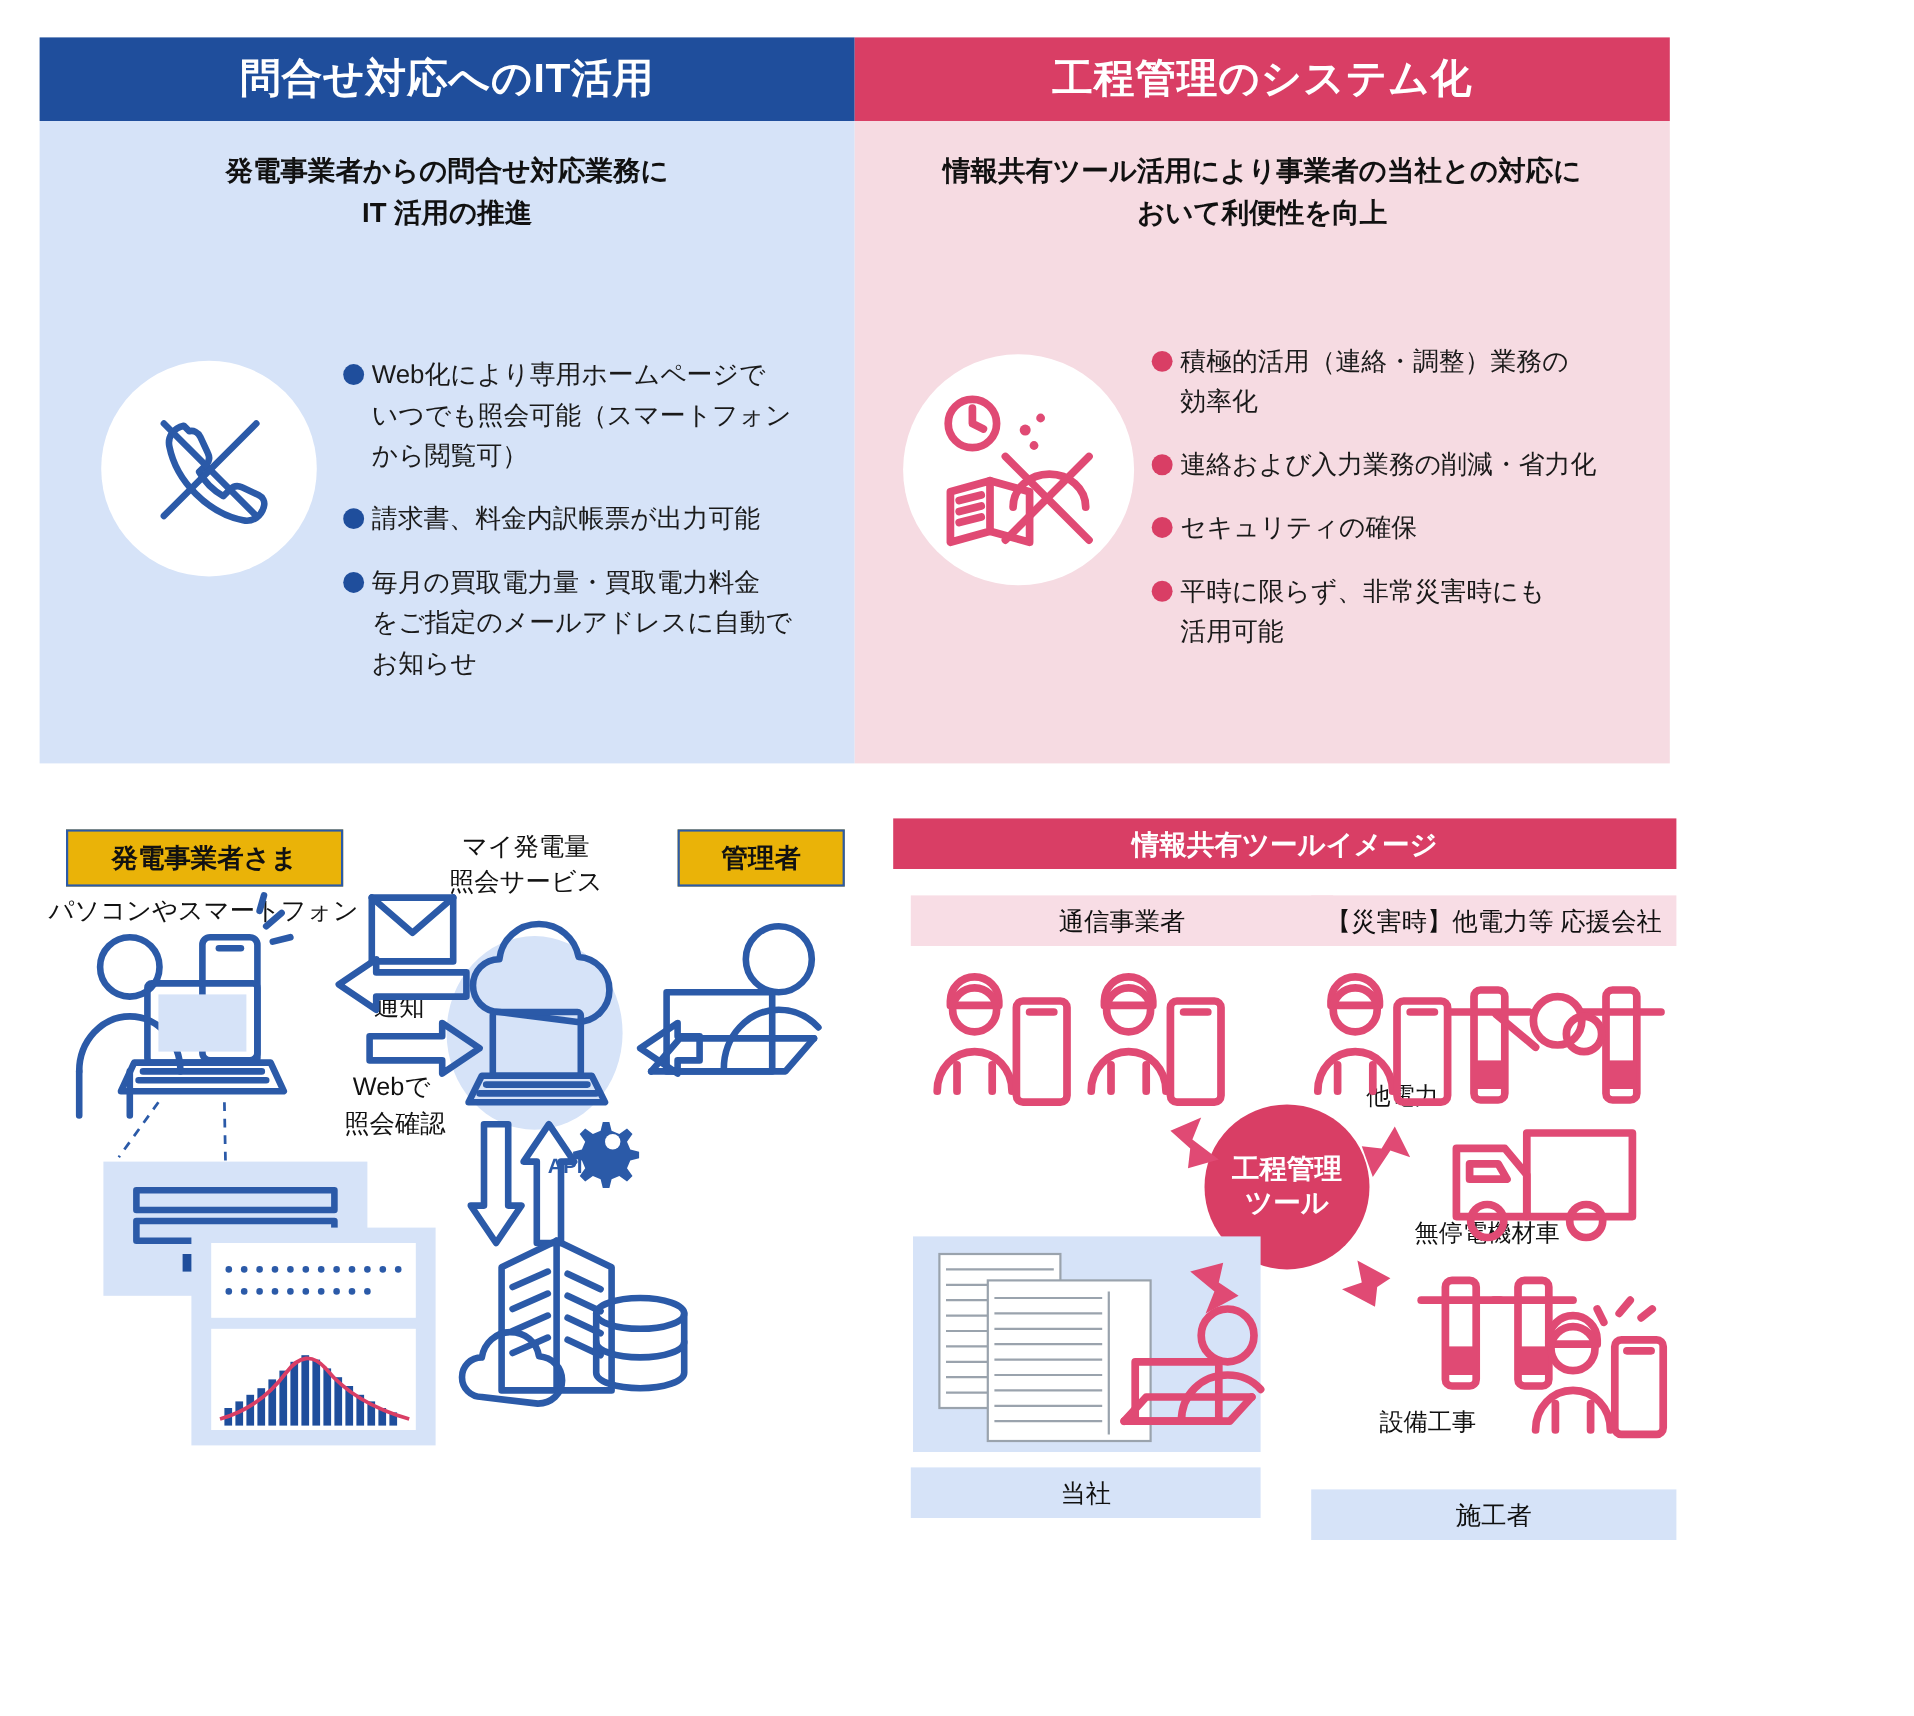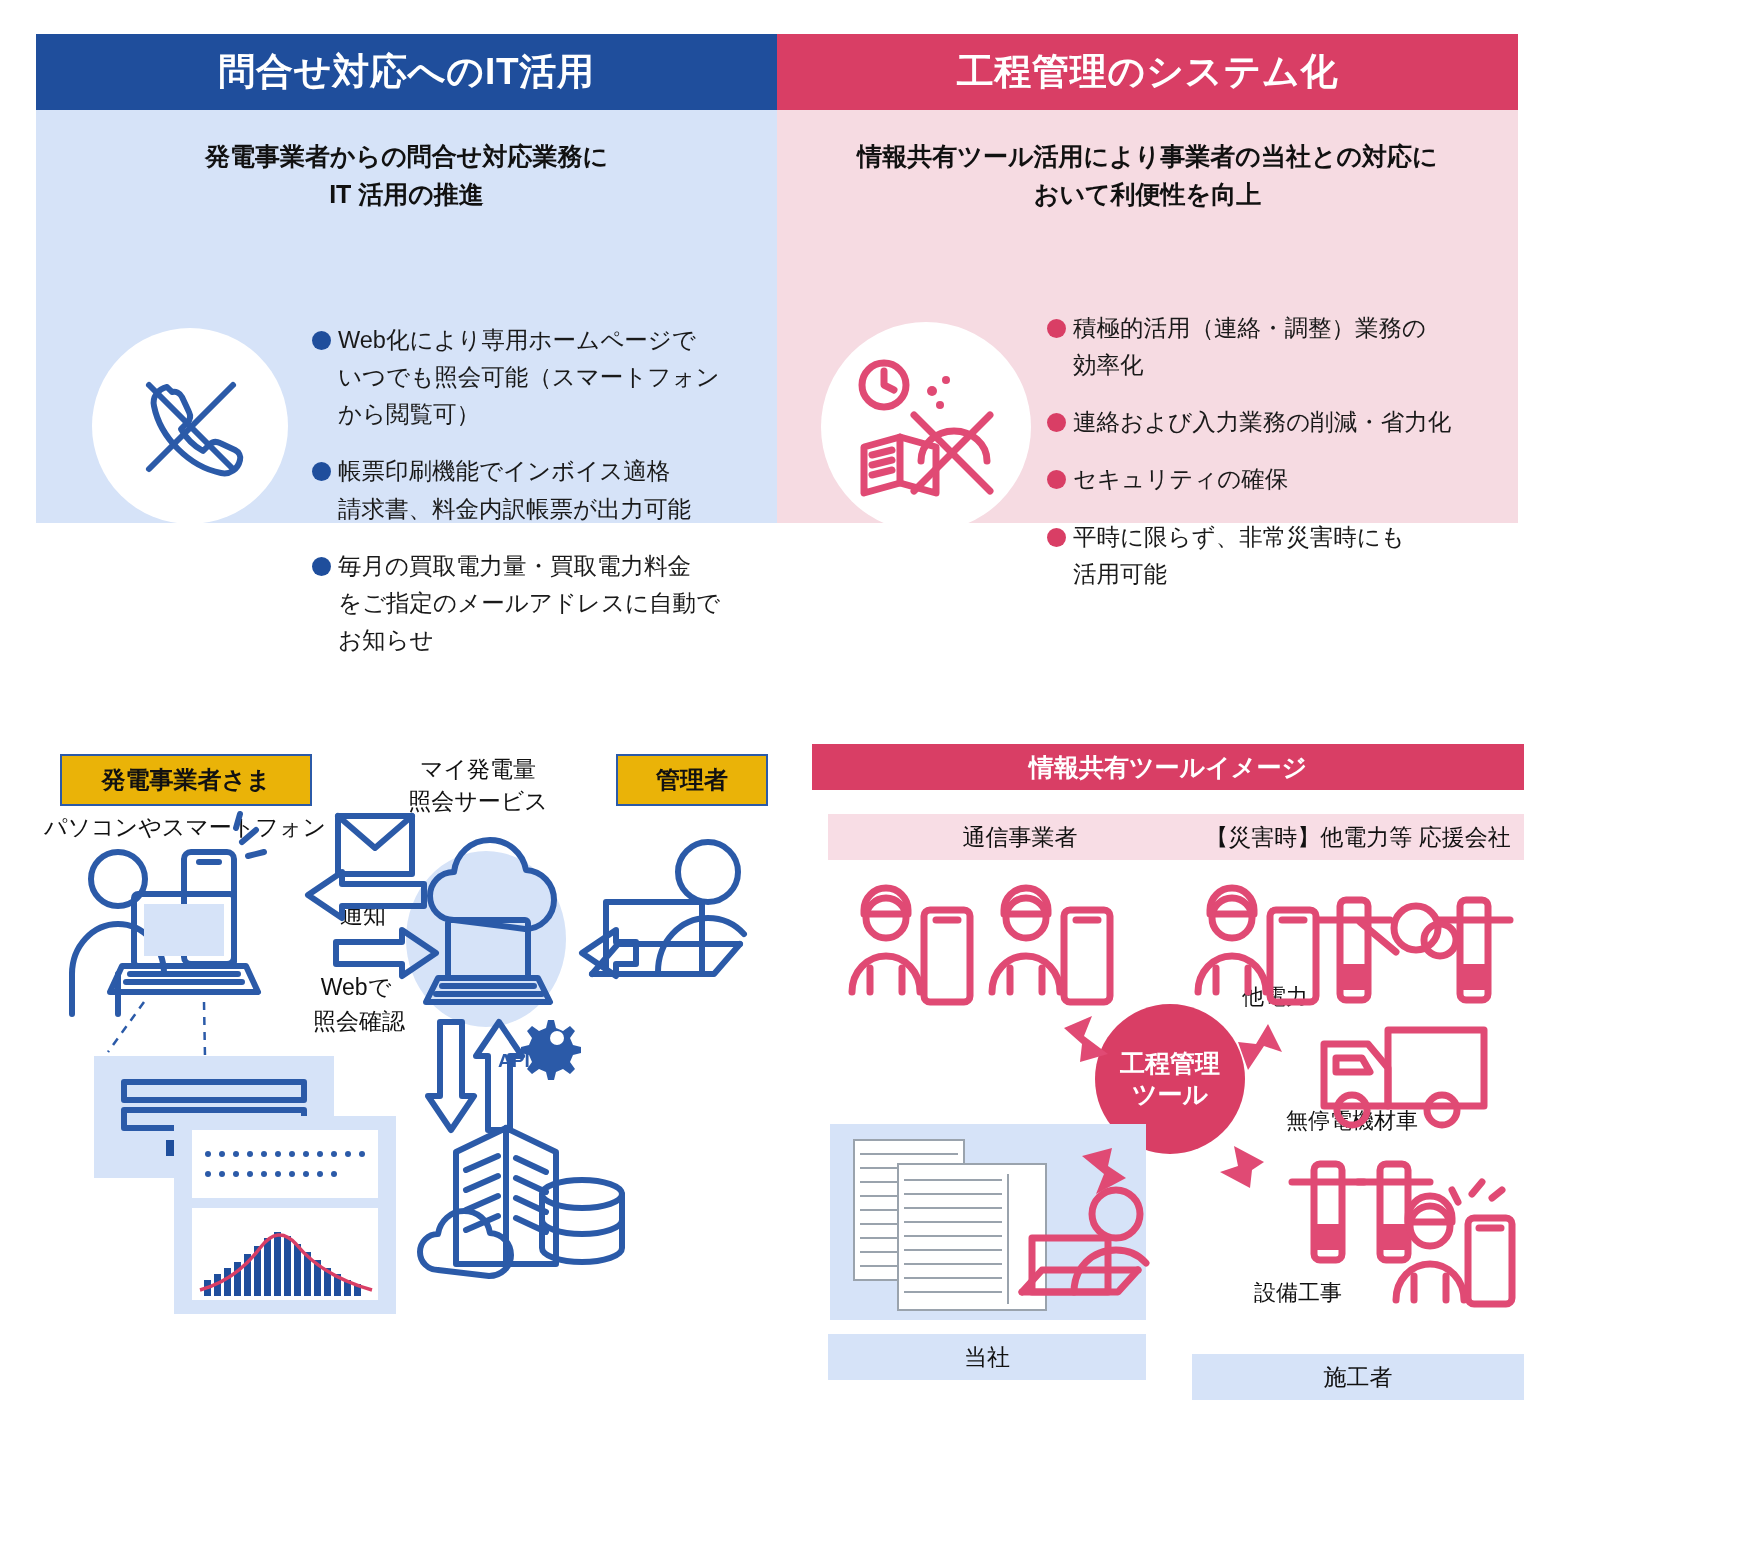--- a/index.html
+++ b/index.html
@@ -15,21 +15,21 @@
   .top-row{position:absolute;left:36px;top:34px;width:1482px;height:660px;display:flex;}
   .panel{position:relative;}
   .panel.left{width:741px;}
   .panel.right{width:741px;}
   .panel-head{
     height:76px;display:flex;align-items:center;justify-content:center;
     color:#ffffff;font-weight:bold;font-size:37px;letter-spacing:.02em;
   }
   .panel.left .panel-head{background:#1f4e9c;}
   .panel.right .panel-head{background:#d93e65;}
-  .panel-body{height:413px;position:relative;}
+  .panel-body{height:584px;position:relative;}
   .panel.left .panel-body{background:#d6e3f8;}
   .panel.right .panel-body{background:#f6dbe2;}
 
   .panel-lead{
     text-align:center;font-weight:bold;font-size:25px;line-height:1.5;
     padding:28px 40px 0 40px;color:#111;
   }
   .panel-lead div{white-space:nowrap;}
 
   .icon-circle{
@@ -117,21 +117,20 @@
             <span class="dot"></span>
             <span class="txt">
               <span>Web化により専用ホームページで</span>
               <span>いつでも照会可能（スマートフォン</span>
               <span>から閲覧可）</span>
             </span>
           </div>
           <div class="bullet">
             <span class="dot"></span>
             <span class="txt">
-              <span>帳票印刷機能でインボイス適格</span>
               <span>請求書、料金内訳帳票が出力可能</span>
             </span>
           </div>
           <div class="bullet">
             <span class="dot"></span>
             <span class="txt">
               <span>毎月の買取電力量・買取電力料金</span>
               <span>をご指定のメールアドレスに自動で</span>
               <span>お知らせ</span>
             </span>

